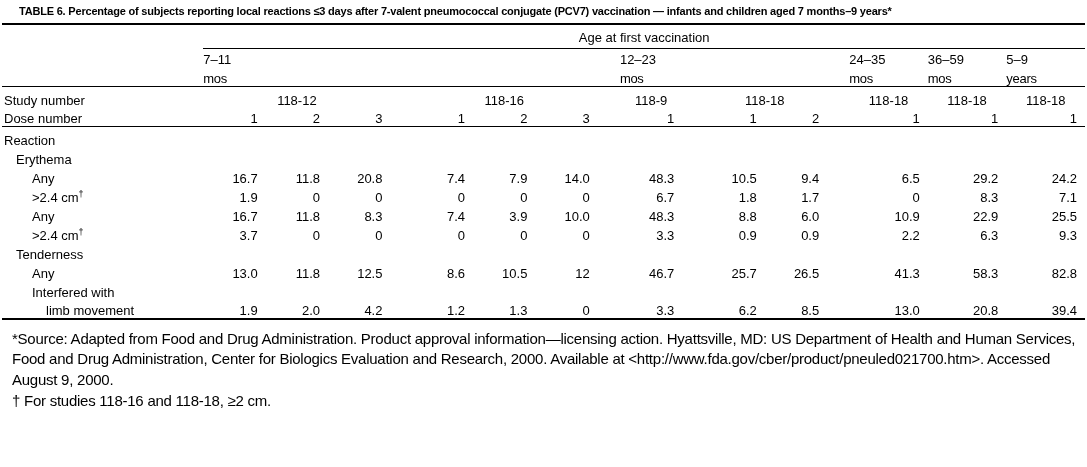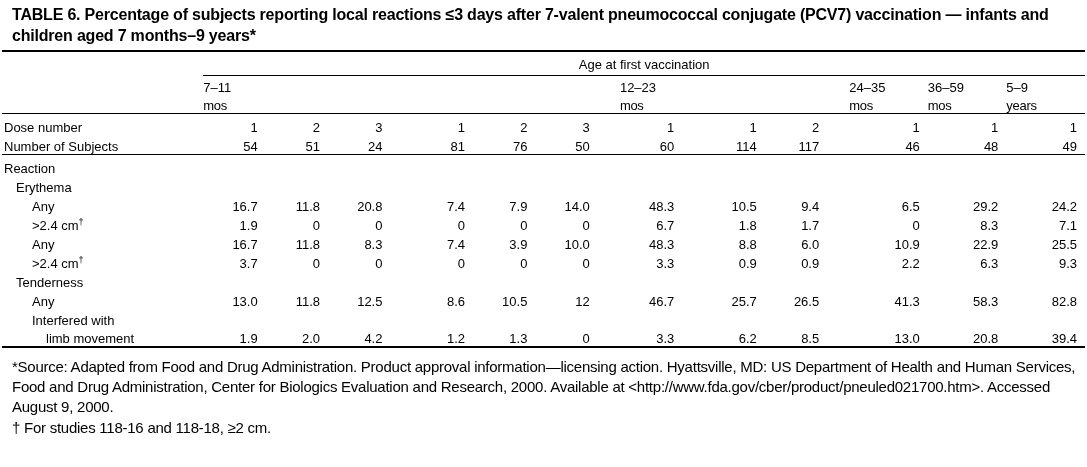--- a/index.html
+++ b/index.html
@@ -15,25 +15,25 @@
     overflow: hidden;
   }
   .page {
     position: relative;
     width: 1087px;
     height: 467px;
     padding: 0;
     box-sizing: border-box;
   }
   .title {
-    font-size: 16px;
+    font-size: 11px;
     font-weight: bold;
     line-height: 1.32;
     letter-spacing: -0.2px;
-    padding: 4px 4px 0 12px;
+    padding: 4px 4px 0 19px;
   }
   table.main {
     border-collapse: collapse;
     width: 1083px;
     margin-left: 2px;
     margin-top: 4px;
     font-size: 13px;
   }
   table.main td {
     padding: 0;
@@ -169,20 +169,34 @@
       <td></td>
       <td class="grouphdr tight">mos</td>
       <td class="grouphdr tight">mos</td>
       <td class="grouphdr tight">years</td>
     </tr>
 
     <tr>
       <td class="rule-thin" colspan="17" style="height:2px;font-size:0;line-height:0"></td>
     </tr>
 
+    <tr class="rowh">
+      <td class="lbl">Study  number</td>
+      <td class="ctr" colspan="3">118-12</td>
+      <td></td>
+      <td class="ctr" colspan="3">118-16</td>
+      <td></td>
+      <td class="ctr">118-9</td>
+      <td></td>
+      <td class="ctr" colspan="2">118-18</td>
+      <td></td>
+      <td class="ctr">118-18</td>
+      <td class="ctr">118-18</td>
+      <td class="ctr">118-18</td>
+    </tr>
 
     <tr class="rowh">
       <td class="lbl">Dose  number</td>
       <td class="num">1</td>
       <td class="num">2</td>
       <td class="num">3</td>
       <td></td>
       <td class="num">1</td>
       <td class="num">2</td>
       <td class="num">3</td>
@@ -190,39 +204,20 @@
       <td class="num">1</td>
       <td></td>
       <td class="num">1</td>
       <td class="num">2</td>
       <td></td>
       <td class="num">1</td>
       <td class="num">1</td>
       <td class="num">1</td>
     </tr>
 
-    <tr class="rowh">
-      <td class="lbl">Number  of  Subjects</td>
-      <td class="num">54</td>
-      <td class="num">51</td>
-      <td class="num">24</td>
-      <td></td>
-      <td class="num">81</td>
-      <td class="num">76</td>
-      <td class="num">50</td>
-      <td></td>
-      <td class="num">60</td>
-      <td></td>
-      <td class="num">114</td>
-      <td class="num">117</td>
-      <td></td>
-      <td class="num">46</td>
-      <td class="num">48</td>
-      <td class="num">49</td>
-    </tr>
 
     <tr>
       <td class="rule-thin" colspan="17" style="height:2px;font-size:0;line-height:0"></td>
     </tr>
 
     <tr class="rowh">
       <td class="lbl" colspan="17">Reaction</td>
     </tr>
 
     <tr class="rowh">

